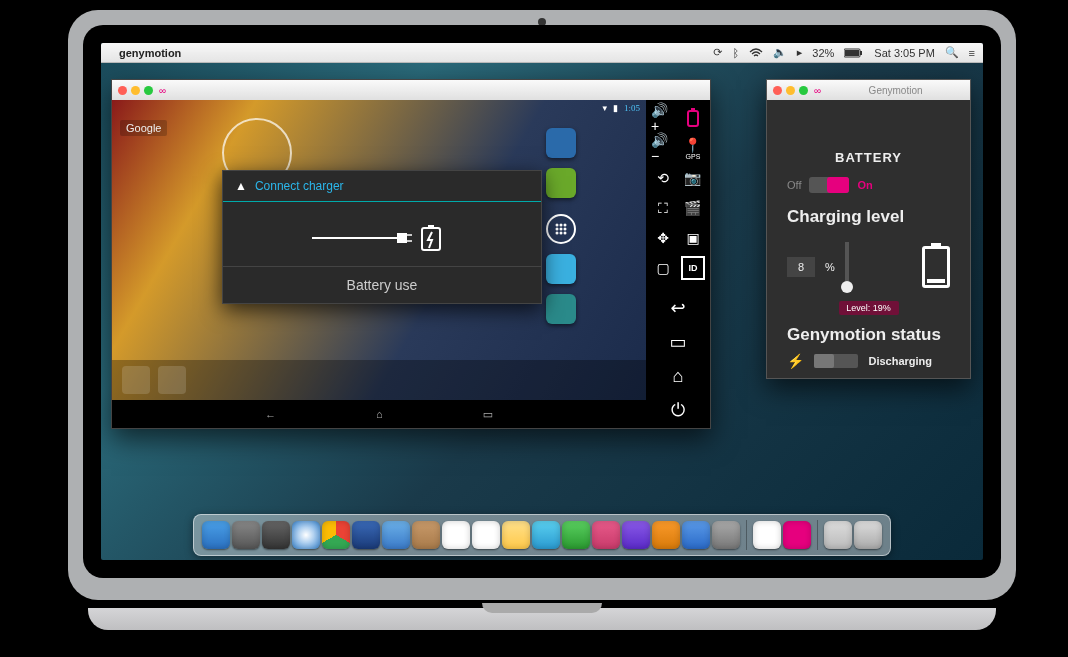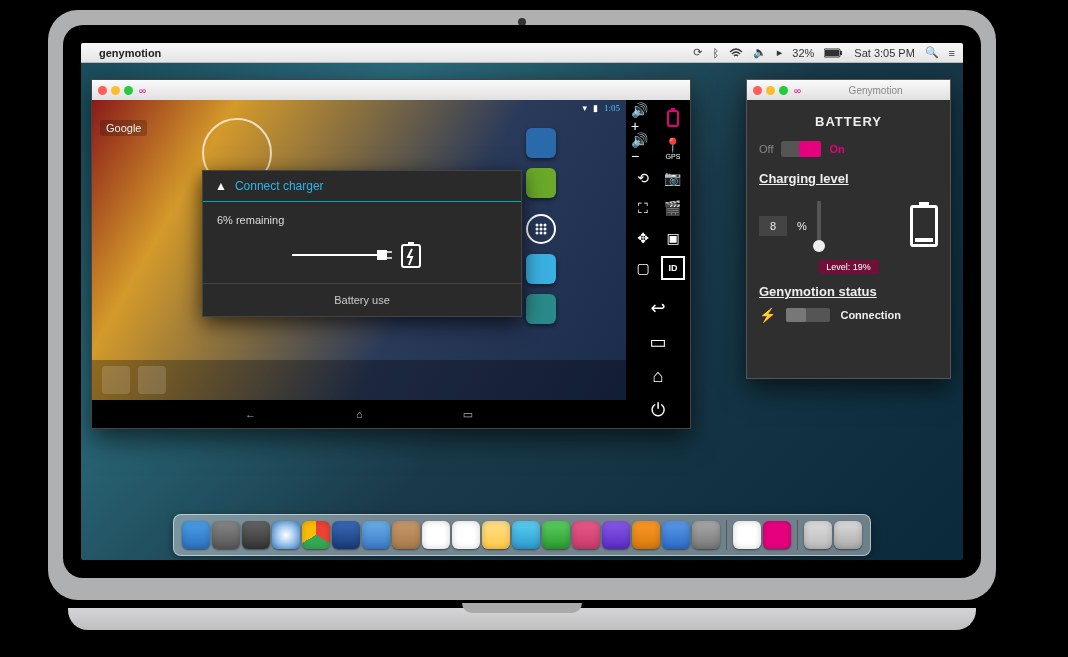--- a/index.html
+++ b/index.html
@@ -5,21 +5,21 @@
   * { box-sizing: border-box; margin: 0; padding: 0; }
   body {
     width: 1068px; height: 657px;
     background: #000;
     font-family: "Helvetica Neue", Arial, sans-serif;
     position: relative;
     overflow: hidden;
   }
   
   .laptop {
-    position: absolute; left: 48px; top: 10px;
+    position: absolute; left: 68px; top: 10px;
     width: 948px; height: 590px;
     border-radius: 30px;
     background: #aeb0b2;
     box-shadow: 0 8px 18px rgba(0,0,0,.6);
   }
   .bezel {
     position: absolute; left: 15px; top: 15px; right: 15px; bottom: 22px;
     background: #000;
     border-radius: 20px;
     padding: 18px;
@@ -115,21 +115,21 @@
   
   .dialog {
     position:absolute; top:70px; left:110px; width:320px;
     background:#2a2a2a; border:1px solid #444; box-shadow:0 6px 20px rgba(0,0,0,.7);
     color:#ddd; font-size:11px;
   }
   .dialog-h { display:flex; align-items:center; gap:8px; padding:8px 12px; border-bottom:1px solid #0aa; color:#2bb6ea; font-size:12px;}
   .dialog-body { padding:10px 14px; line-height:1.5; }
   .plug { display:flex; align-items:center; justify-content:center; margin:12px 0 4px; color:#fff; }
   .dialog-actions { display:flex; border-top:1px solid #444; }
-  .dialog-actions button { flex:1; background:none; border:none; color:#ccc; padding:10px 0; font-size:11px; cursor:pointer; }
+  .dialog-actions button { flex:1; background:none; border:none; color:#ccc; padding:10px 0; font-size:14px; cursor:pointer; }
   .dialog-actions button + button { border-left:1px solid #444; }
 
   
   .app-col { position:absolute; right:70px; top:28px; display:flex; flex-direction:column; gap:10px; }
   .app-col .app { width:30px; height:30px; border-radius:6px; background:#2a6aaa; box-shadow:0 2px 4px rgba(0,0,0,.5);}
   .app.green{background:#6aa92a;} .app.blue2{background:#3ab0e0;} .app.teal{background:#2a8a8a;}
   .apps-grid-btn { width:30px; height:30px; border:2px solid #fff; border-radius:50%; display:flex; align-items:center; justify-content:center; margin-top:6px;}
 
   
   .side-tools {
@@ -142,28 +142,28 @@
   .side-tools .big { width:30px; height:30px; font-size:18px; margin-top:4px;}
   .side-tools .spacer { flex:1; }
 
   
   .panel {
     position:absolute; top:36px; right:12px; width:205px; height:300px;
     background:#2f2f2f; border:1px solid #555;
     box-shadow:0 10px 25px rgba(0,0,0,.6); color:#eee; font-size:11px;
   }
   .panel-title { height:20px; background:linear-gradient(#fafafa,#e0e0e0); display:flex; align-items:center; padding:0 6px; font-size:10px; color:#888; gap:6px;}
-  .panel-body { padding:10px 12px 14px; }
+  .panel-body { padding:10px 20px 14px;margin-top:36px; }
   .panel-h { text-align:center; font-size:13px; font-weight:700; letter-spacing:1px; margin:4px 0 12px; }
   .toggle-row { display:flex; align-items:center; gap:8px; margin-bottom:14px; }
   .toggle { width:40px; height:16px; background:#555; border-radius:3px; position:relative; }
   .toggle .thumb { position:absolute; right:0; top:0; width:22px; height:16px; background:#e6007e; border-radius:3px;}
   .toggle-label-off { color:#888; }
   .toggle-label-on { color:#e6007e; font-weight:600; }
-  .sec-label { font-size:13px; font-weight:600; margin:6px 0;text-decoration:underline; }
+  .sec-label { font-size:17px; font-weight:600; margin:6px 0; }
   .charging { display:flex; align-items:center; gap:10px; margin:10px 0 2px;}
   .pct-box { background:#444; padding:4px 8px; min-width:28px; text-align:center; }
   .slider-wrap { flex:1; position:relative; height:60px; display:flex; align-items:center;}
   .slider-track { width:4px; height:50px; background:#555; position:relative; }
   .slider-fill { position:absolute; left:0; right:0; bottom:0; height:8%; background:#e6007e; }
   .slider-thumb { position:absolute; left:-4px; bottom:calc(8% - 5px); width:12px; height:12px; background:#eee; border-radius:50%; }
   .batt-icon { width:28px; height:42px; border:3px solid #fff; border-radius:3px; position:relative;}
   .batt-icon::before { content:''; position:absolute; top:-6px; left:50%; transform:translateX(-50%); width:10px; height:4px; background:#fff;}
   .batt-icon .fill { position:absolute; left:2px; right:2px; bottom:2px; height:10%; background:#fff;}
   .level-badge { margin:4px auto 10px; text-align:center; background:#701038; color:#fff; font-size:9px; padding:2px 6px; width:60px; border-radius:2px;}
@@ -247,21 +247,20 @@
               <div class="app blue2"></div>
               <div class="app teal"></div>
             </div>
 
             <div class="dialog">
               <div class="dialog-h">
                 <span style="color:#fff;">▲</span>
                 <span>Connect charger</span>
               </div>
               <div class="dialog-body">
-                <div>6% remaining</div>
                 <div class="plug">
                   <svg width="140" height="28">
                     <line x1="0" y1="14" x2="85" y2="14" stroke="#fff" stroke-width="2"></line>
                     <rect x="85" y="9" width="10" height="10" fill="#fff"></rect>
                     <line x1="95" y1="11" x2="100" y2="11" stroke="#fff" stroke-width="1.5"></line>
                     <line x1="95" y1="17" x2="100" y2="17" stroke="#fff" stroke-width="1.5"></line>
                     <rect x="110" y="4" width="18" height="22" rx="2" fill="none" stroke="#fff" stroke-width="2"></rect>
                     <rect x="116" y="1" width="6" height="3" fill="#fff"></rect>
                     <path d="M120 8 L116 16 L120 16 L117 24" stroke="#fff" stroke-width="2" fill="none"></path>
                   </svg>
@@ -355,21 +354,21 @@
                 <div class="fill"></div>
               </div>
           </div>
           <div class="level-badge">Level: 19%</div>
           <div class="sec-label">Genymotion status</div>
           <div class="conn-row">
             <span class="bolt">⚡</span>
             <div class="conn-toggle">
                 <div class="t"></div>
               </div>
-            <span style="font-weight:600;">Connection</span>
+            <span style="font-weight:600;">Discharging</span>
           </div>
         </div>
       </div>
 
       <div class="dock">
         <div class="dock-icon" style="background:linear-gradient(#4aa0e8,#2a70c0);"></div>
         <div class="dock-icon" style="background:linear-gradient(#888,#555);"></div>
         <div class="dock-icon" style="background:linear-gradient(#666,#333);"></div>
         <div class="dock-icon" style="background:radial-gradient(#fff,#3a8ad8);"></div>
         <div class="dock-icon" style="background:conic-gradient(#ea4335 0 120deg,#34a853 120deg 240deg,#fbbc05 240deg 360deg);"></div>

